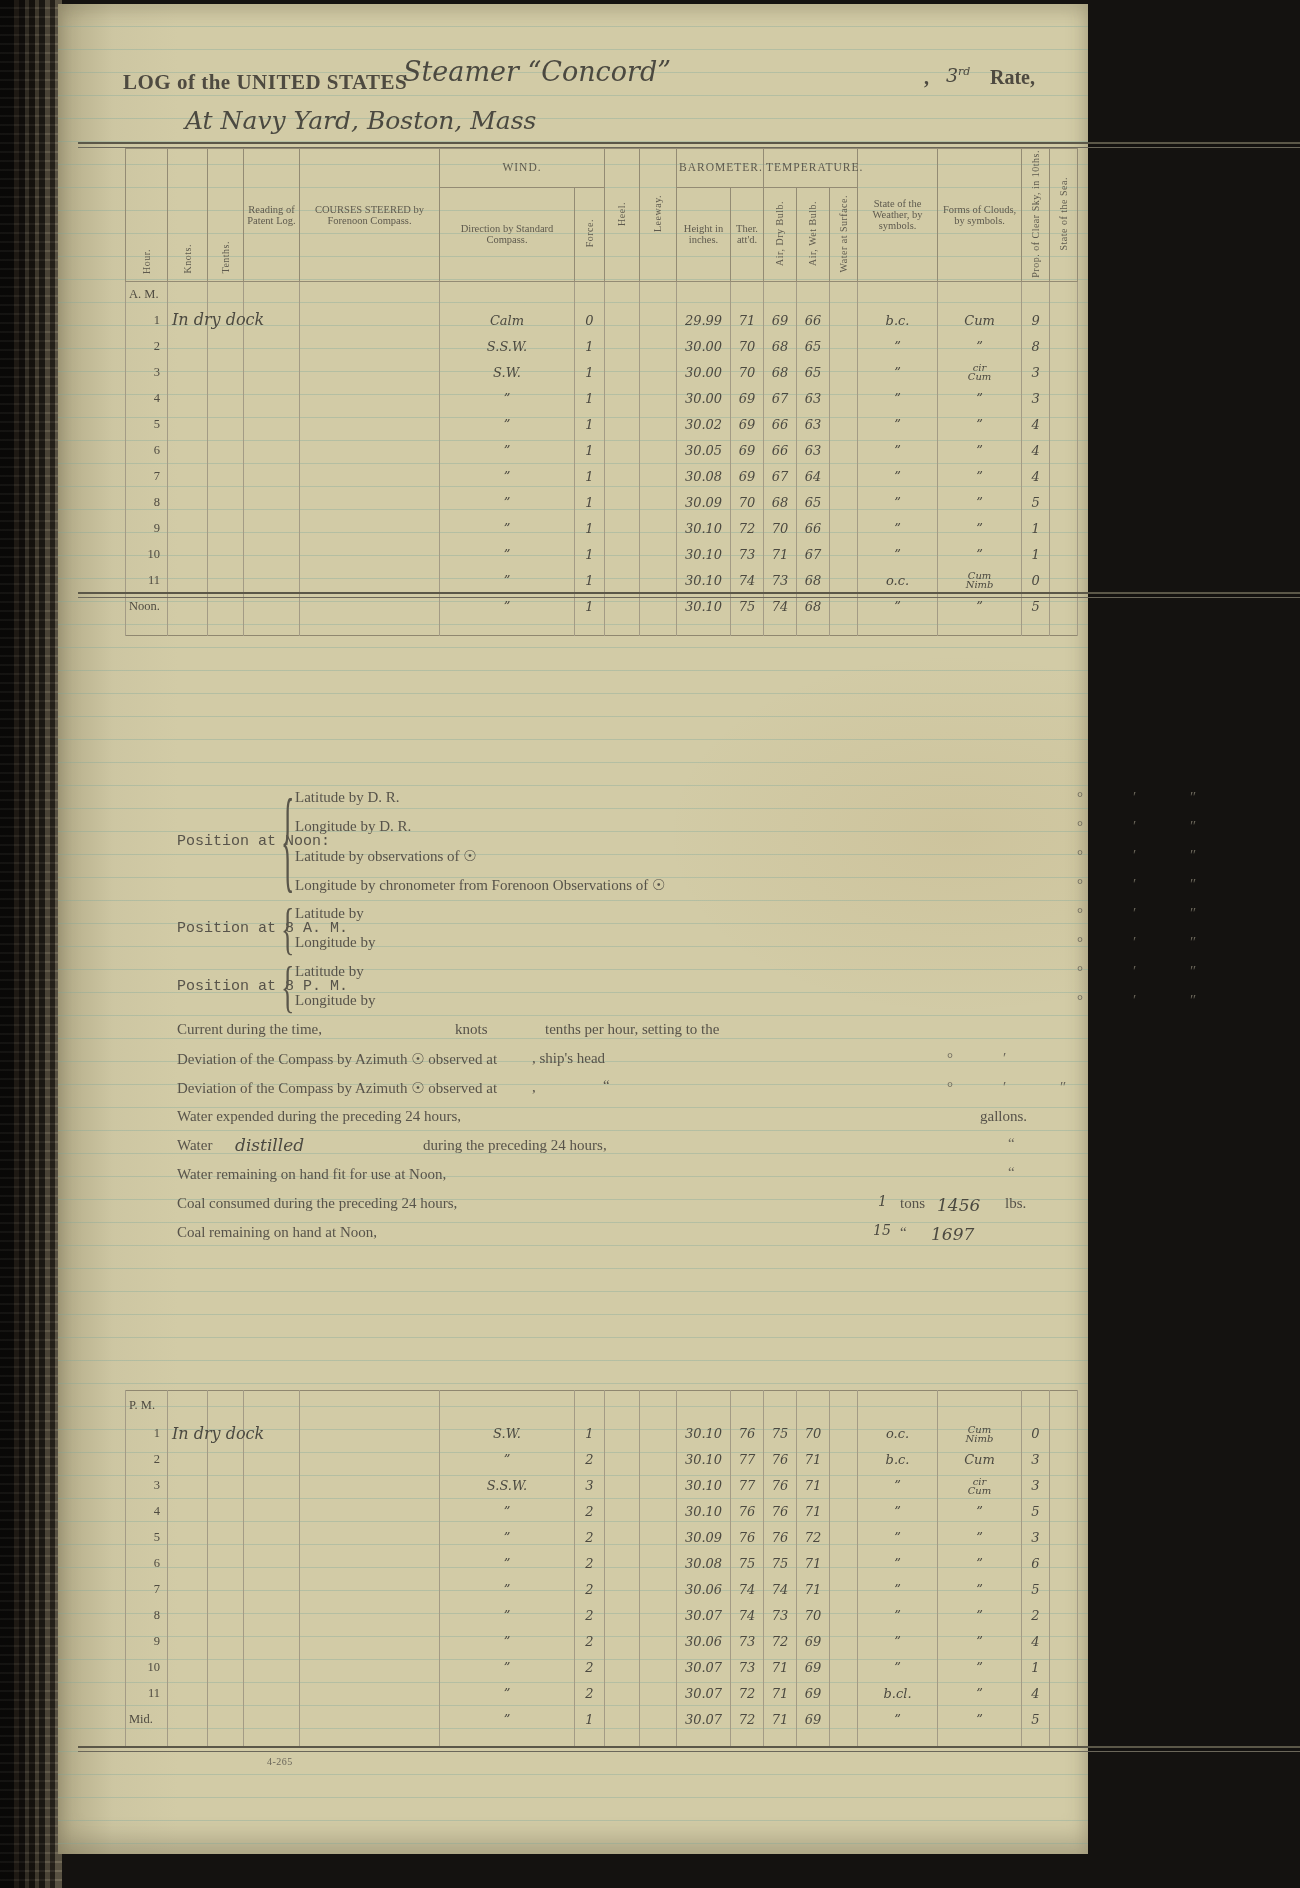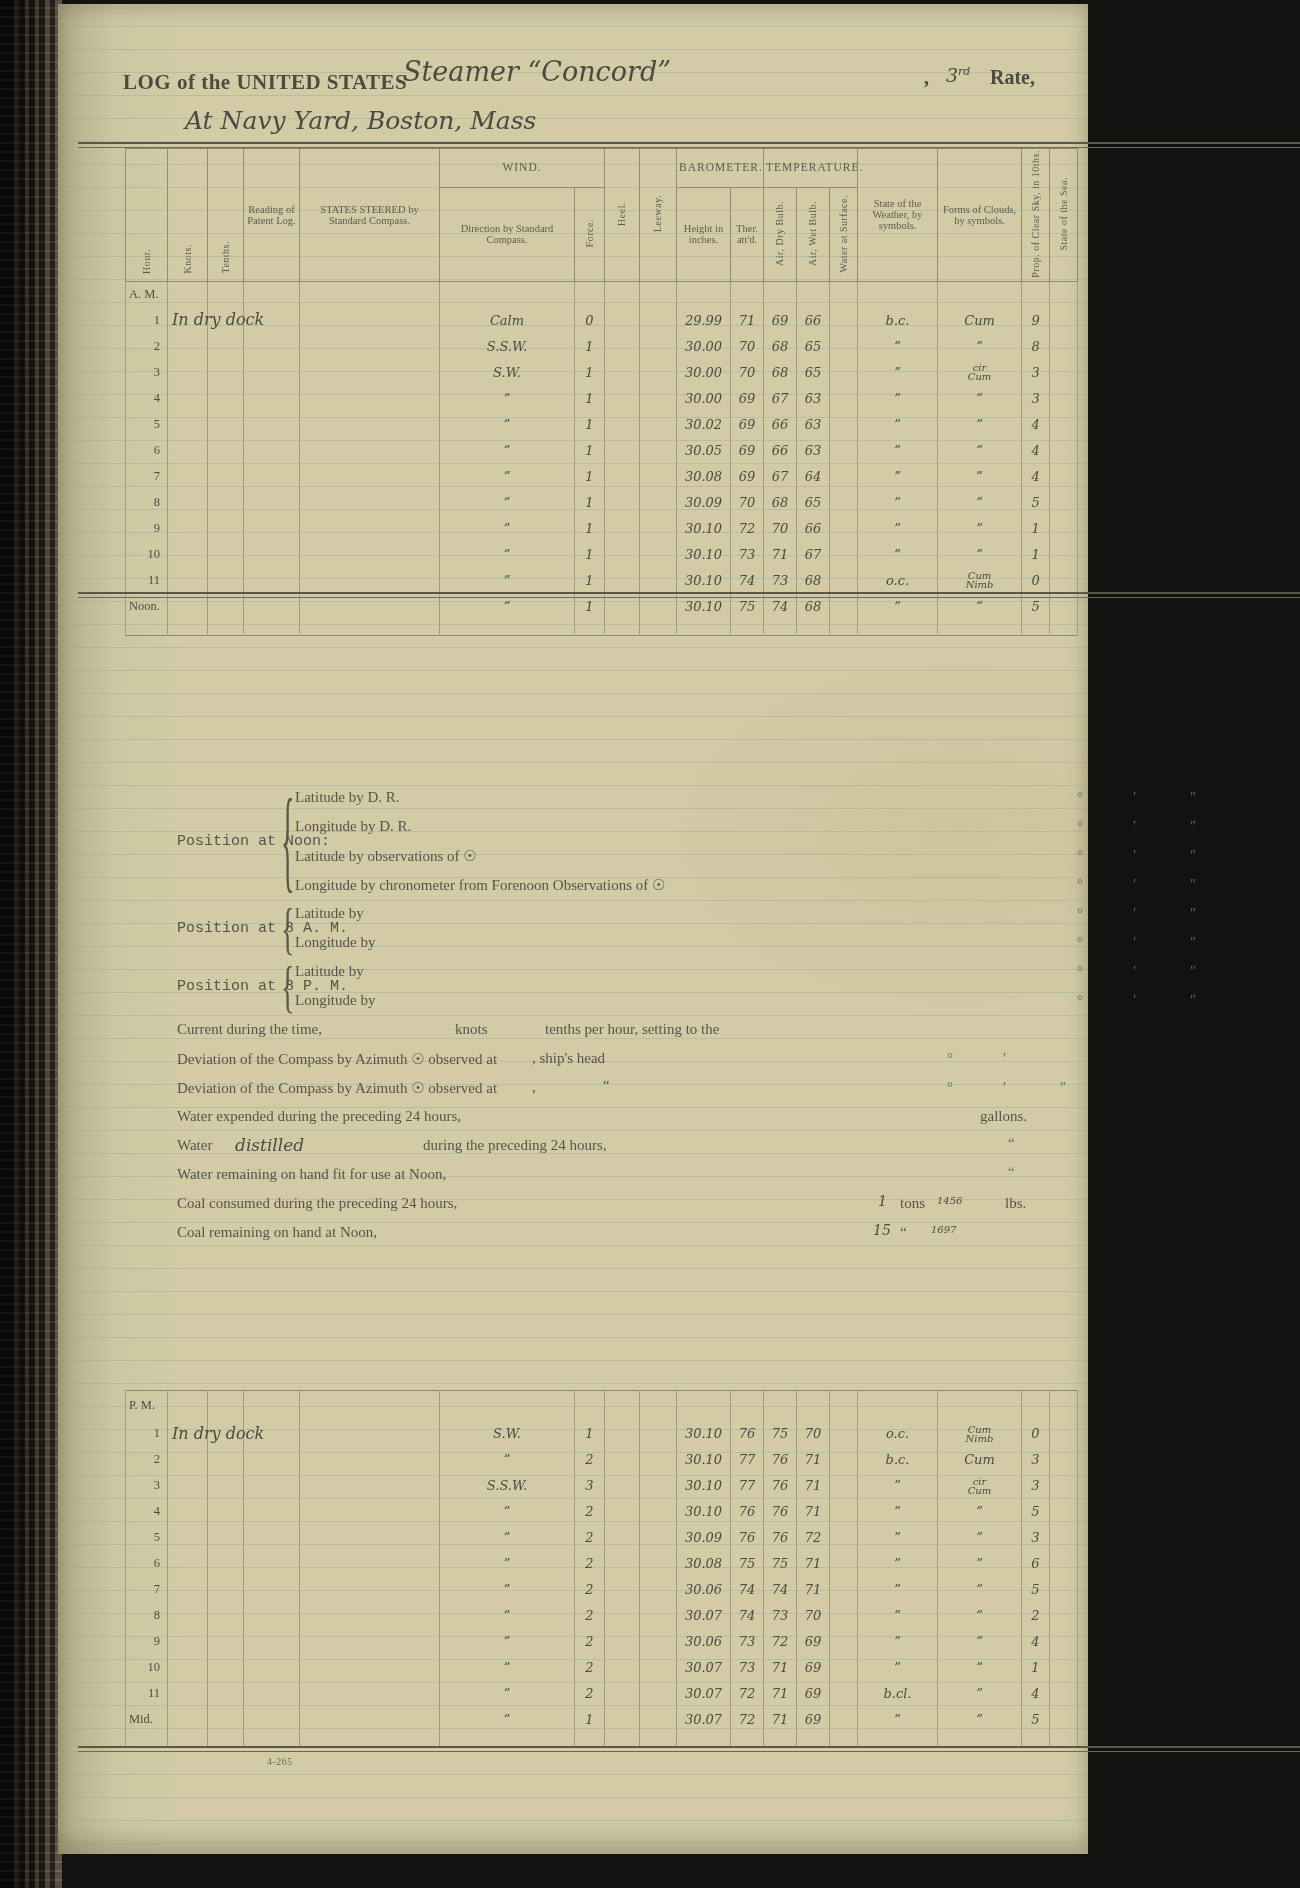--- a/index.html
+++ b/index.html
@@ -64,21 +64,21 @@
   .sline{position:absolute;left:130px;height:29px;white-space:nowrap;padding-top:4px;box-sizing:border-box;}
   .marks .mk{position:absolute;top:4px;color:#6a665a;}
   .mk-deg{left:782px;} .mk-min{left:838px;} .mk-sec{left:895px;}
   .u1{position:absolute;left:740px;top:4px;} .u2{position:absolute;left:843px;top:4px;}
   .r-unit{position:absolute;left:815px;top:4px;}
   .r-ditto{position:absolute;left:843px;top:2px;color:#6a665a;}
   .seg2{position:absolute;left:290px;top:4px;} .seg3{position:absolute;left:380px;top:4px;}
   .dev2a{position:absolute;left:367px;top:4px;} .dev2b{position:absolute;left:438px;top:2px;}
   .coal-tons{position:absolute;left:713px;top:2px;font-size:14px;}
   .coal-tonsu{position:absolute;left:735px;top:4px;}
-  .coal-lbs{position:absolute;left:772px;top:4px;font-size:10px;}
+  .coal-lbs{position:absolute;left:772px;top:4px;font-size:17px;}
   .coal-lbsu{position:absolute;left:840px;top:4px;}
   .hw-inline{font-size:17px;}
   .formnum{position:absolute;left:209px;top:1752px;font-size:10px;color:#6a665a;letter-spacing:.5px;}
 </style>
 </head>
 <body>
 
 <div id="stage">
   <div class="binding"></div>
 
@@ -114,21 +114,21 @@
           <col style="width:84px">
         <col style="width:28px">
           <col style="width:28px">
       </colgroup>
       <thead>
         <tr style="height:34px;">
           <th rowspan="2" class="rot vbot"><span>Hour.</span></th>
           <th rowspan="2" class="rot vbot"><span>Knots.</span></th>
           <th rowspan="2" class="rot vbot"><span>Tenths.</span></th>
           <th rowspan="2">Reading of Patent Log.</th>
-          <th rowspan="2">STATES STEERED by Standard Compass.</th>
+          <th rowspan="2">COURSES STEERED by Forenoon Compass.</th>
           <th colspan="2" class="grp">WIND.</th>
           <th rowspan="2" class="rot"><span>Heel.</span></th>
           <th rowspan="2" class="rot"><span>Leeway.</span></th>
           <th colspan="2" class="grp">BAROMETER.</th>
           <th colspan="3" class="grp">TEMPERATURE.</th>
           <th rowspan="2">State of the Weather, by symbols.</th>
           <th rowspan="2">Forms of Clouds, by symbols.</th>
           <th rowspan="2" class="rot"><span>Prop. of Clear Sky, in 10ths.</span></th>
           <th rowspan="2" class="rot"><span>State of the Sea.</span></th>
         </tr>

